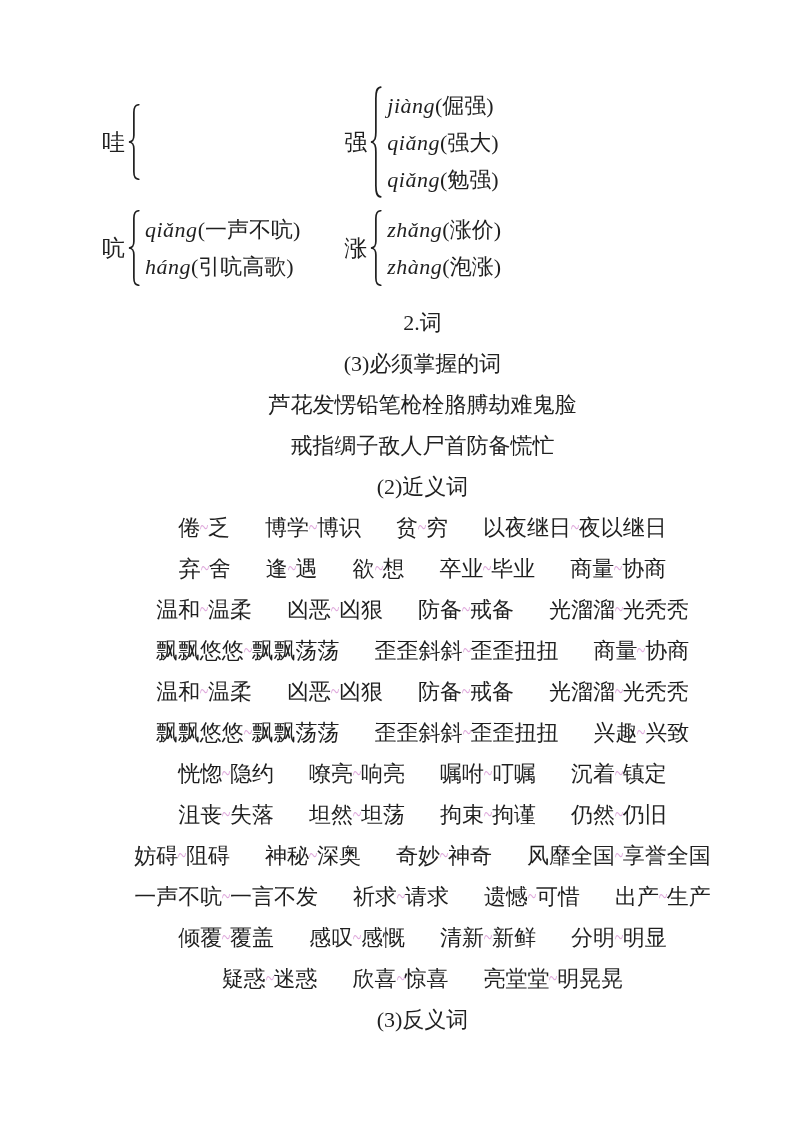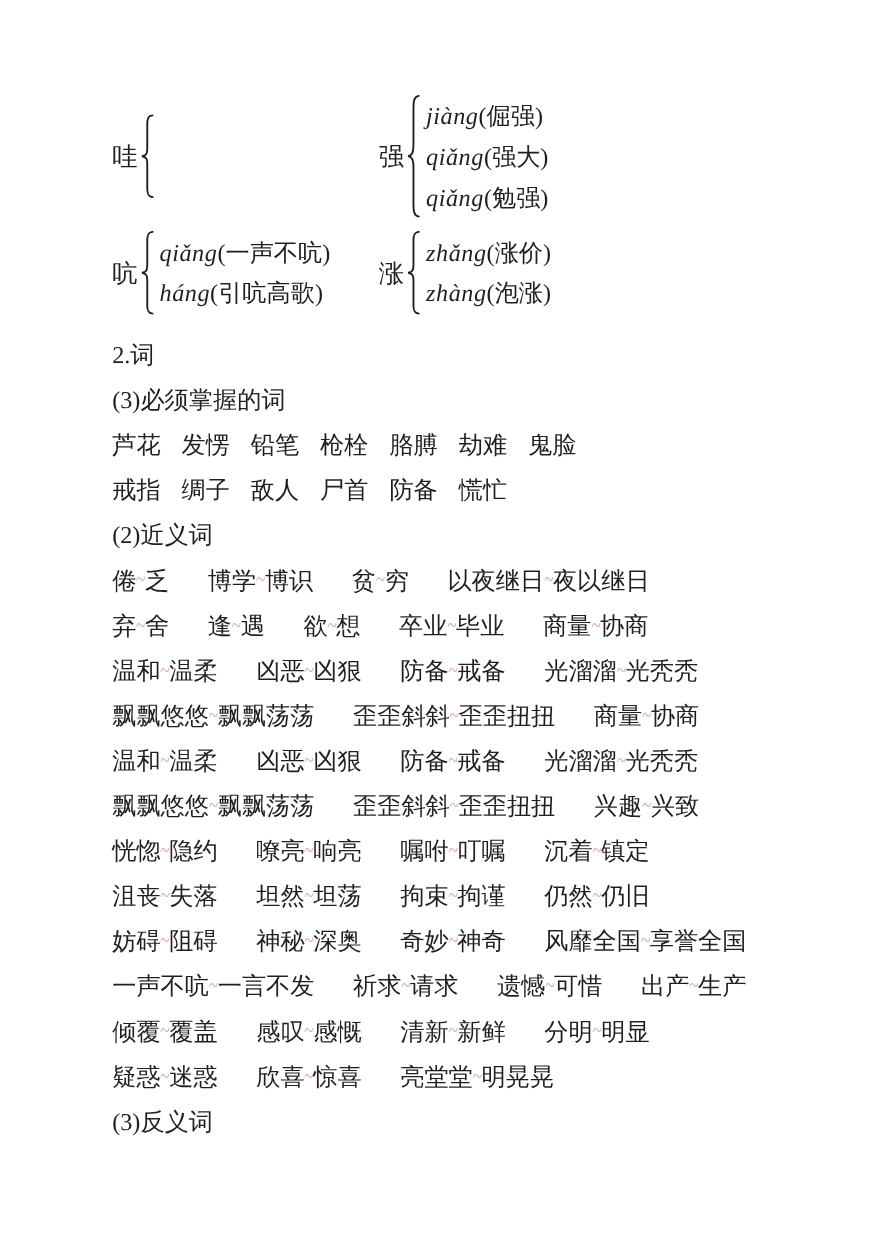--- a/index.html
+++ b/index.html
@@ -59,22 +59,23 @@
   .example {
     font-style: normal;
   }
 
   
   .heading,
   .word-line {
     font-size: 22px;
     line-height: 41px;
     white-space: nowrap;
+    text-align: center;
   }
-  .word + .word { margin-left: 19px; }
+  .word + .word { }
   .pair + .pair { margin-left: 35px; }
   .tilde {
     display: inline-block;
     transform: scaleX(0.72);
     margin: 0 -2px;
     position: relative;
     top: -1px;
   }
 </style>
 </head>

